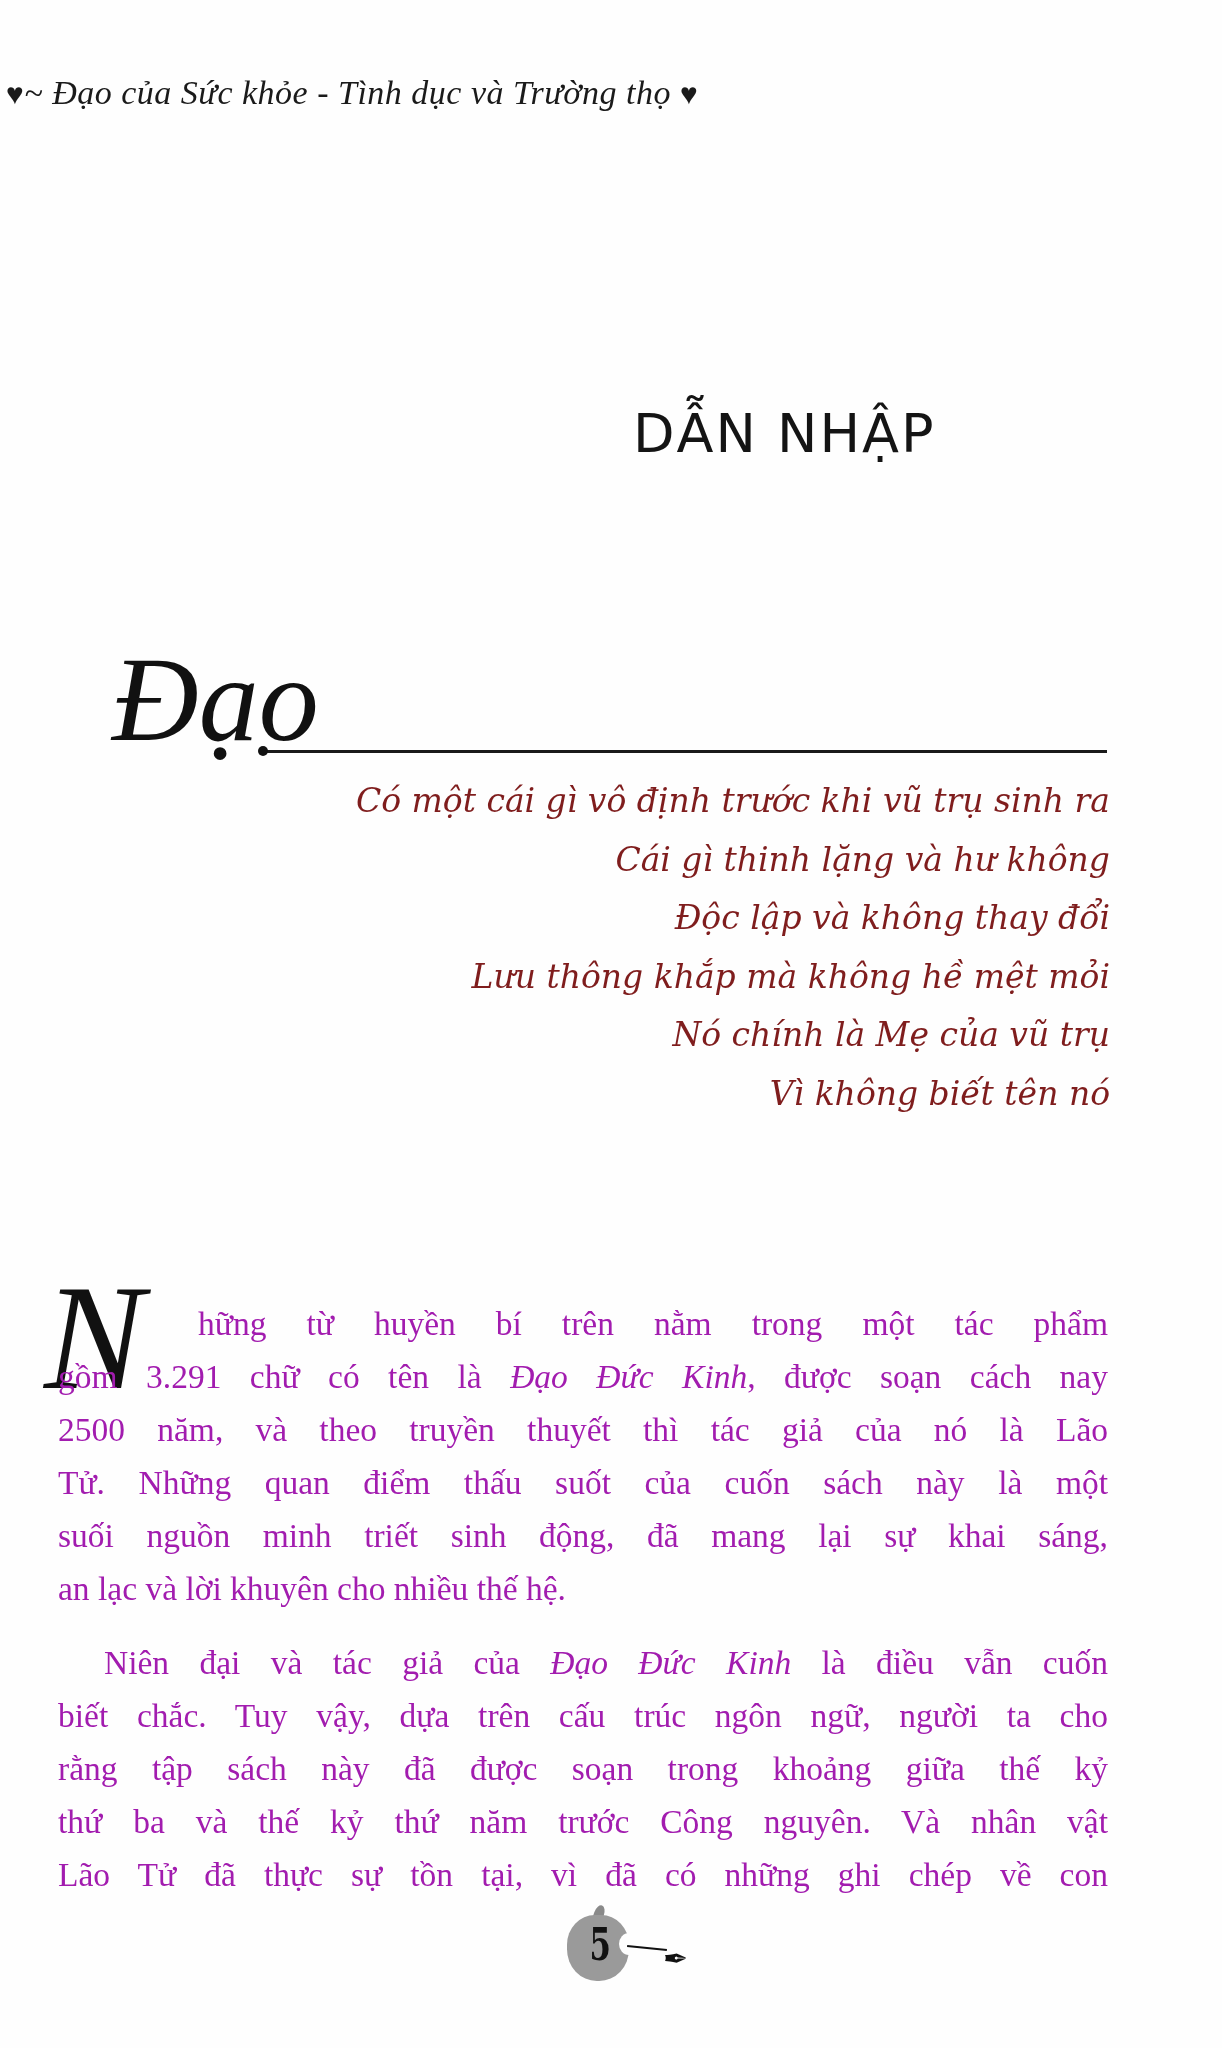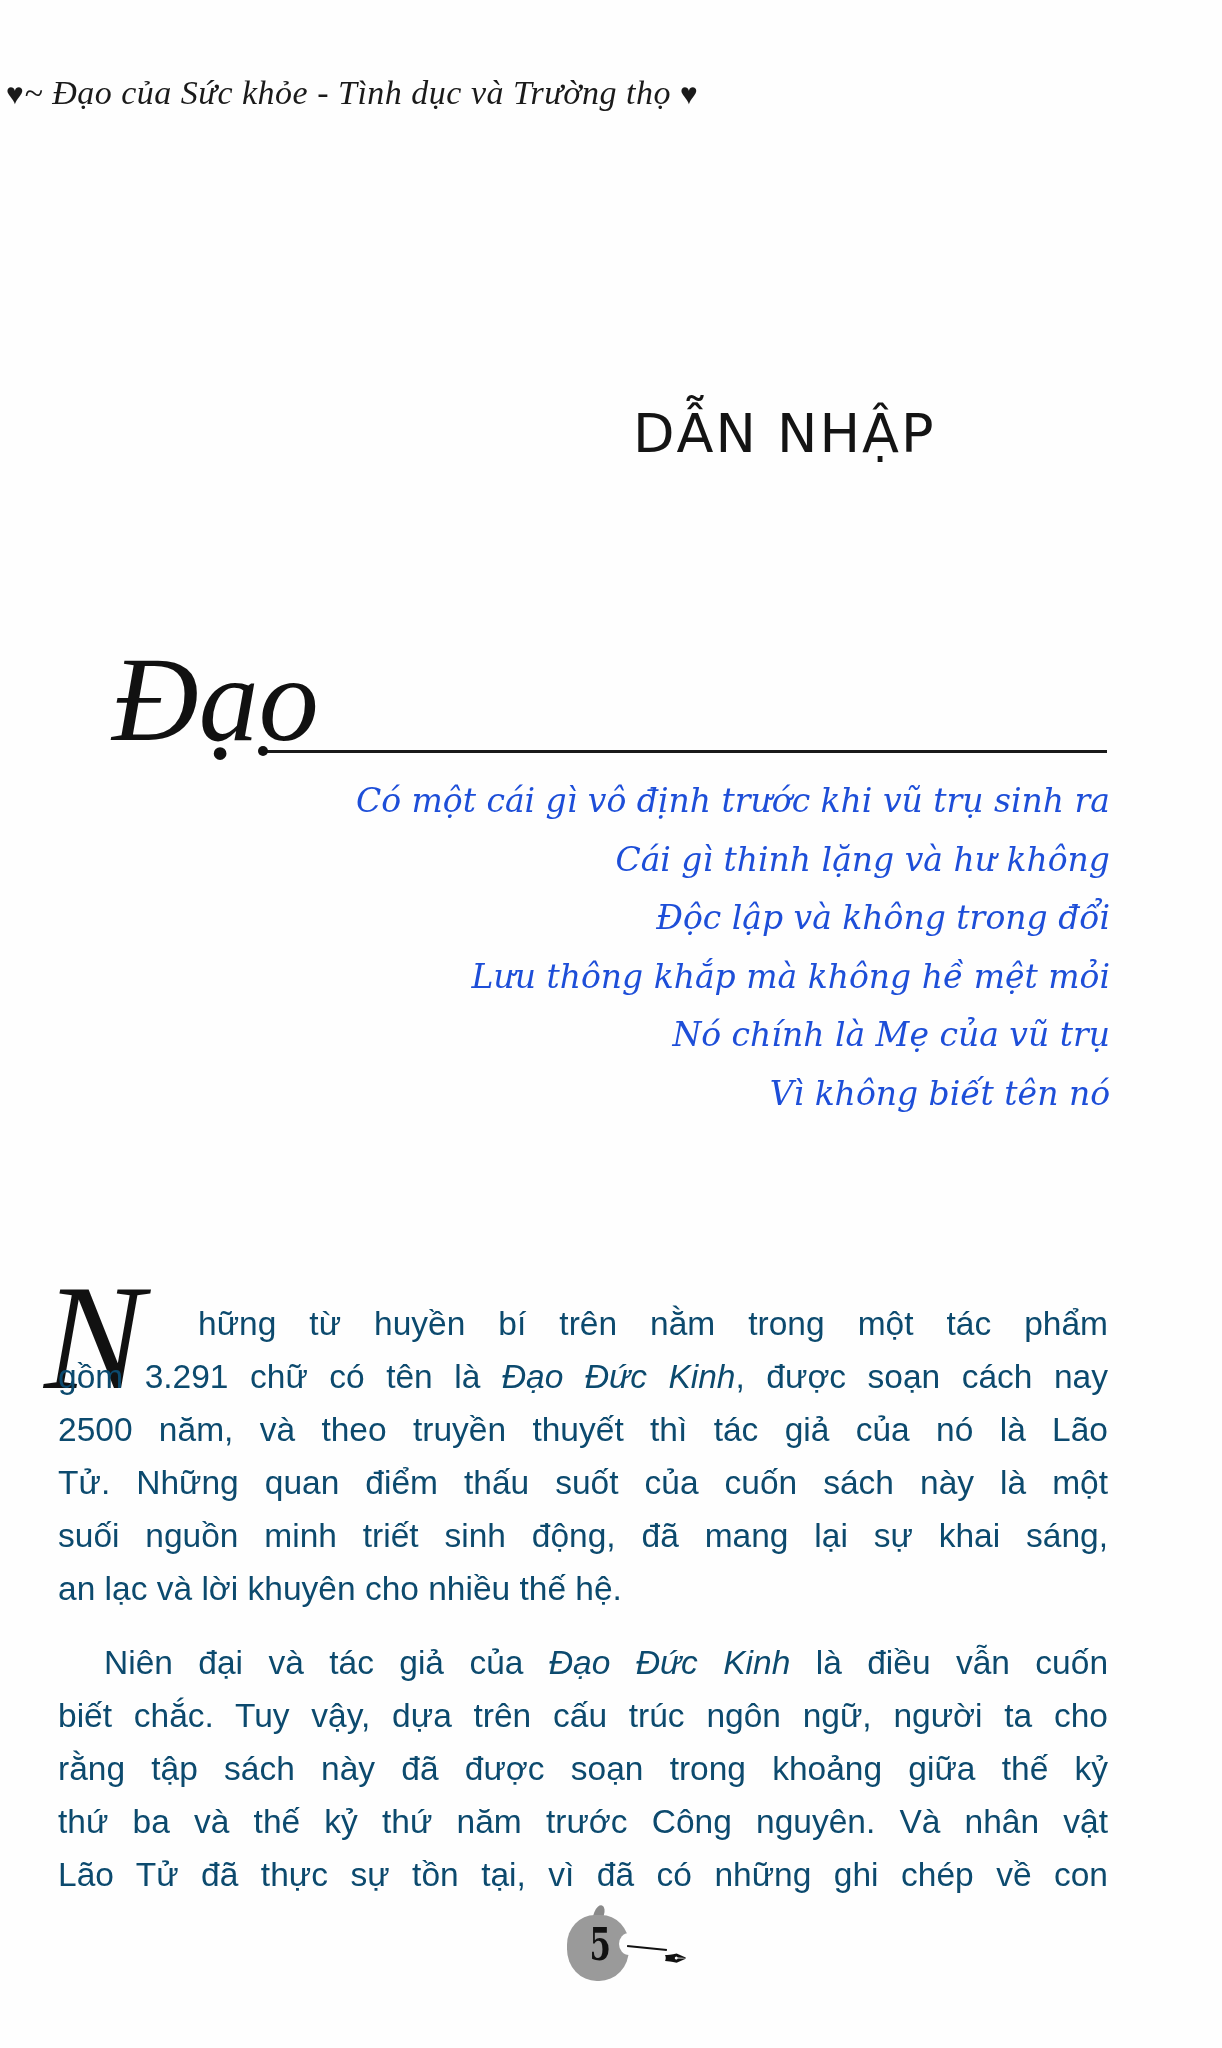--- a/index.html
+++ b/index.html
@@ -72,32 +72,32 @@
     }
     .poem {
       position: absolute;
       right: 112px;
       top: 772px;
       text-align: right;
       font-family: "DejaVu Serif", serif;
       font-style: italic;
       font-size: 33px;
       line-height: 58.5px;
-      color: #1d4ed8;
+      color: #7f1d1d;
     }
     .poem div { white-space: nowrap; }
     .body-text {
       position: absolute;
       left: 58px;
       width: 1050px;
-      font-family: Liberation Sans, sans-serif;
+      font-family: Liberation Serif, serif;
       font-size: 33.5px;
       line-height: 53px;
       text-align: justify;
-      color: #0c4a6e;
+      color: #a21caf;
     }
     .para1 {
       top: 1297px;
     }
     .para1 .first-line {
       padding-left: 140px;
     }
     .drop-cap {
       position: absolute;
       left: 44px;
@@ -194,21 +194,21 @@
 
 <div class="chapter-title">DẪN NHẬP</div>
 
 <div class="dao-heading">Đạo</div>
 <div class="dao-rule"></div>
 <div class="dao-rule-dot"></div>
 
 <div class="poem">
   <div>Có một cái gì vô định trước khi vũ trụ sinh ra</div>
   <div>Cái gì thinh lặng và hư không</div>
-  <div>Độc lập và không trong đổi</div>
+  <div>Độc lập và không thay đổi</div>
   <div>Lưu thông khắp mà không hề mệt mỏi</div>
   <div>Nó chính là Mẹ của vũ trụ</div>
   <div>Vì không biết tên nó</div>
 </div>
 
 <div class="drop-cap">N</div>
 
 <div class="body-text para1">
   <span class="line first-line">hững từ huyền bí trên nằm trong một tác phẩm</span>
   <span class="line"><span>gồm 3.291 chữ có tên là </span><em>Đạo Đức Kinh</em><span>, được soạn cách nay</span></span>

